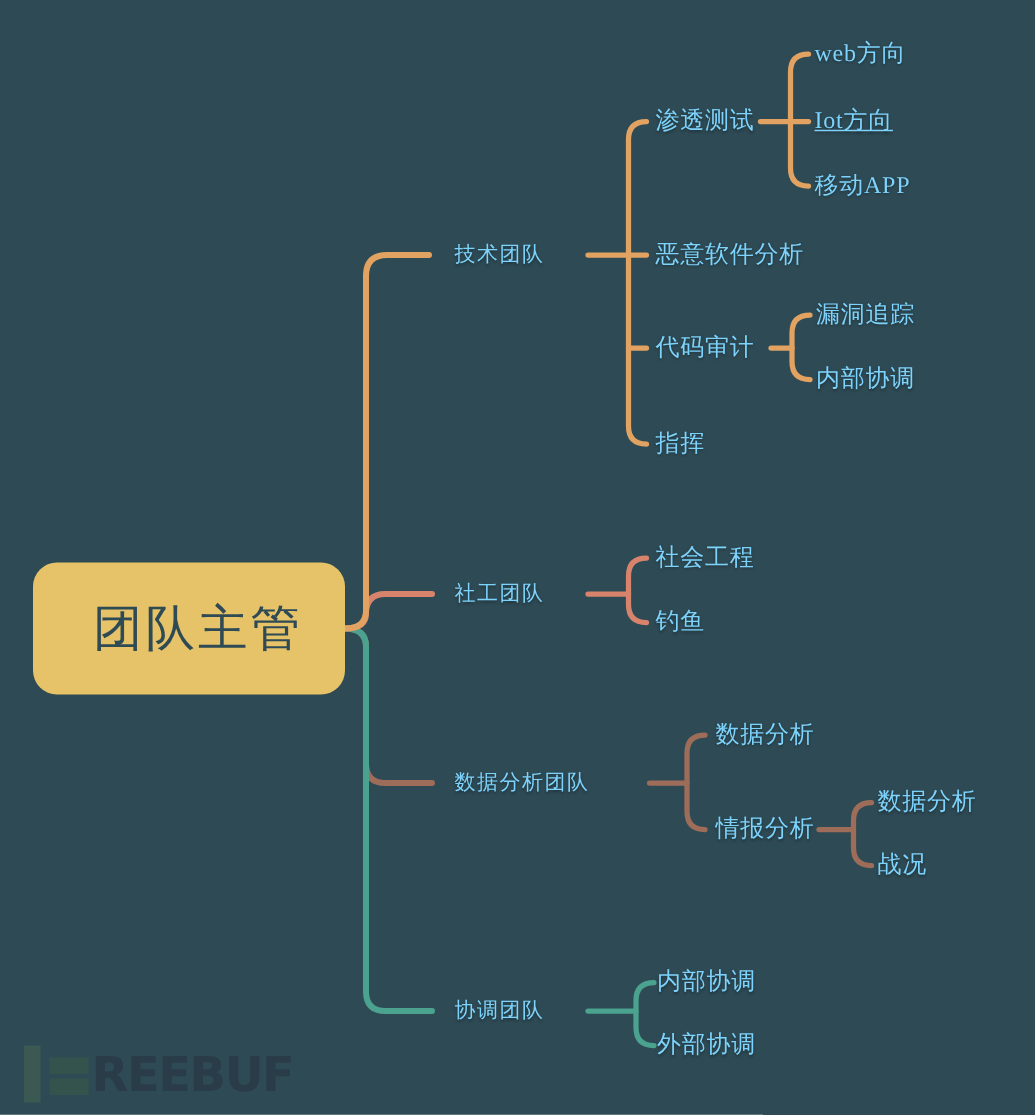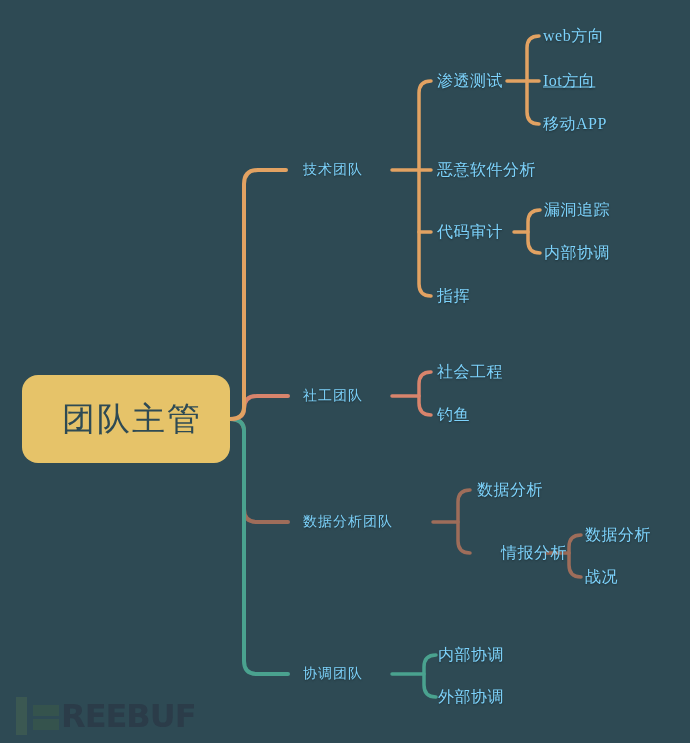--- a/index.html
+++ b/index.html
@@ -95,21 +95,21 @@
   <div class="node l2" style="left:543px;top:81px;text-decoration:underline;">Iot方向</div>
   <div class="node l2" style="left:543px;top:124px;">移动APP</div>
 
   <div class="node l2" style="left:544px;top:210px;">漏洞追踪</div>
   <div class="node l2" style="left:544px;top:253px;">内部协调</div>
 
   <div class="node l2" style="left:437px;top:372px;">社会工程</div>
   <div class="node l2" style="left:437px;top:415px;">钓鱼</div>
 
   <div class="node l2" style="left:477px;top:490px;">数据分析</div>
-  <div class="node l2" style="left:477px;top:553px;margin-left:24px;">情报分析</div>
+  <div class="node l2" style="left:477px;top:553px;">情报分析</div>
   <div class="node l2" style="left:585px;top:535px;">数据分析</div>
   <div class="node l2" style="left:585px;top:577px;">战况</div>
 
   <div class="node l2" style="left:438px;top:655px;">内部协调</div>
   <div class="node l2" style="left:438px;top:697px;">外部协调</div>
 
   <div class="watermark">
     <div class="wm-bar wm-v"></div>
     <div class="wm-bar wm-h1"></div>
     <div class="wm-bar wm-h2"></div>

